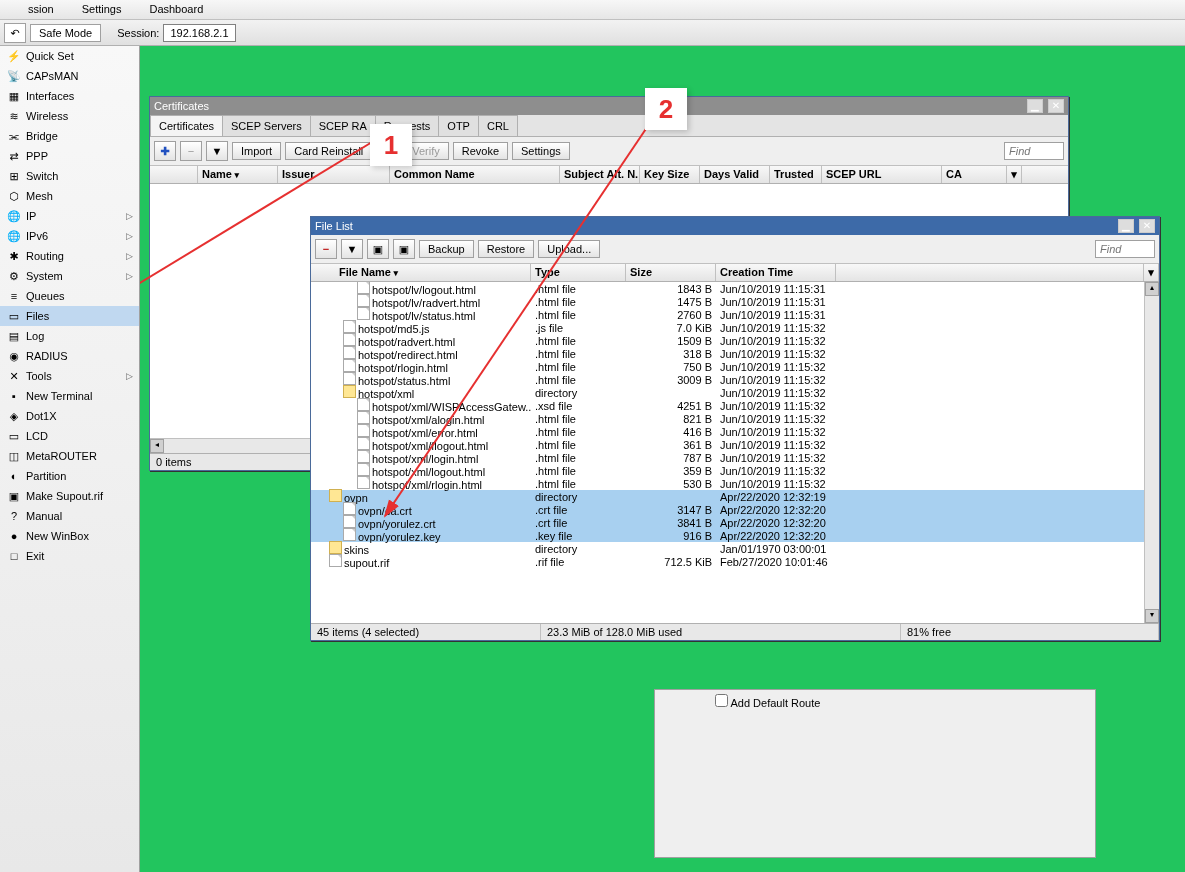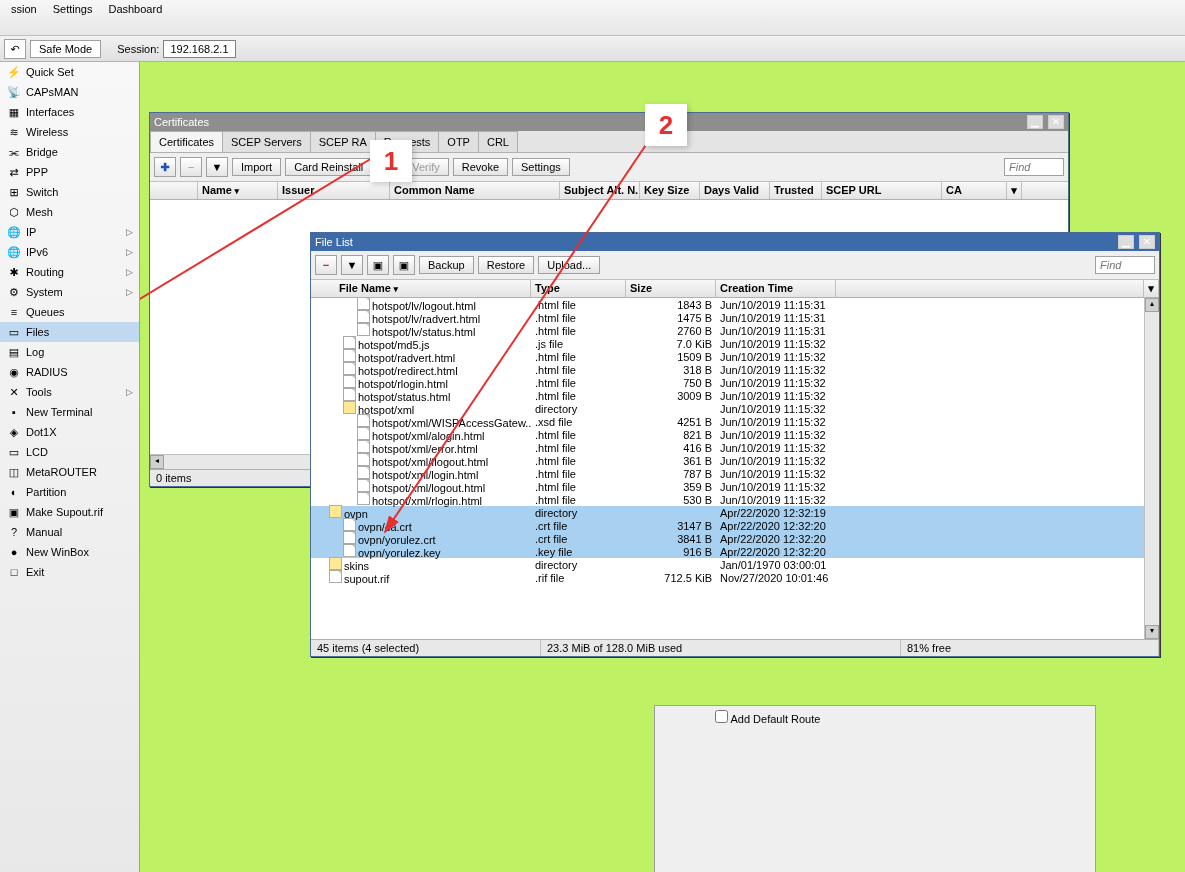--- a/index.html
+++ b/index.html
@@ -1,40 +1,40 @@
 <!DOCTYPE html>
 <html><head>
 <meta charset="utf-8">
 <style>
 * { box-sizing: border-box; margin: 0; padding: 0; font-family: Tahoma, sans-serif; font-size: 11px; }
 body { background: #808080; width: 1185px; height: 872px; overflow: hidden; position: relative; }
 
 
-.topmenu { background: linear-gradient(#f7f7f7,#e6e6e6); height: 36px; display: flex; border-bottom: 1px solid #c0c0c0; padding-left: 3px; }
+.topmenu { background: linear-gradient(#f7f7f7,#e6e6e6); height: 20px; display: flex; border-bottom: 1px solid #c0c0c0; padding-left: 20px; gap: 12px; }
 .topmenu span { padding: 3px 8px; cursor: default; }
 
 
 .toolbar { background: linear-gradient(#f2f2f2,#e0e0e0); height: 26px; display: flex; align-items: center; padding: 0 4px; border-bottom: 1px solid #b0b0b0; }
 .back-btn { width: 22px; height: 20px; border: 1px solid #a0a0a0; background: #fff; text-align: center; line-height: 18px; margin-right: 4px; }
 .safe-btn { border: 1px solid #a0a0a0; background: #fff; padding: 2px 8px; margin-right: 16px; }
 .session-label { margin-right: 4px; }
 .session-val { border: 1px solid #808080; background: #fff; padding: 2px 6px; }
 
 
 .main { display: flex; height: calc(872px - 46px); }
 
 
 .sidebar { width: 140px; background: linear-gradient(#f8f8f8,#e8e8e8); border-right: 1px solid #a0a0a0; }
 .side-item { display: flex; align-items: center; height: 20px; padding: 0 6px; cursor: pointer; }
 .side-item.selected { background: #c0d8f0; }
 .side-icon { width: 16px; height: 14px; margin-right: 4px; display: inline-flex; align-items: center; justify-content: center; }
 .side-arrow { margin-left: auto; color: #666; font-size: 9px; }
 
 
-.workspace { flex: 1; position: relative; background: #bef264; }
+.workspace { flex: 1; position: relative; background: #22c55e; }
 
 
 .win { position: absolute; border: 1px solid #4a6a9a; background: #efefef; display: flex; flex-direction: column; box-shadow: 1px 1px 0 #333; }
 .win-title { height: 18px; background: #8e8e8e; color: #fff; display: flex; align-items: center; padding: 0 4px; }
 .win-title.active { background: #3d6aa8; }
 .win-title-txt { flex: 1; }
 .win-btns span { border: 1px solid #ccc; width: 16px; height: 14px; display: inline-block; text-align: center; line-height: 12px; background: #ddd; margin-left: 2px; font-size: 10px; }
 
 
 .tabs { display: flex; background: #e4e4e4; border-bottom: 1px solid #b0b0b0; }
@@ -418,21 +418,21 @@
           <div class="row">
             <div class="cell" style="width:220px;padding-left:18px"><span class="file-ic folder"></span><span>skins</span></div>
             <div class="cell" style="width:95px">directory</div>
             <div class="cell num" style="width:90px"></div>
             <div class="cell" style="width:120px">Jan/01/1970 03:00:01</div>
           </div>
           <div class="row">
             <div class="cell" style="width:220px;padding-left:18px"><span class="file-ic doc"></span><span>supout.rif</span></div>
             <div class="cell" style="width:95px">.rif file</div>
             <div class="cell num" style="width:90px">712.5 KiB</div>
-            <div class="cell" style="width:120px">Nov/27/2020 10:01:46</div>
+            <div class="cell" style="width:120px">Feb/27/2020 10:01:46</div>
           </div>
           <div class="scroll-stub">
             <div class="up">▴</div>
             <div class="dn">▾</div>
           </div>
       </div>
       <div class="status">
         <div class="status-cell" style="width:230px">45 items (4 selected)</div>
         <div class="status-cell" style="width:360px">23.3 MiB of 128.0 MiB used</div>
         <div class="status-cell" style="flex:1">81% free</div>

